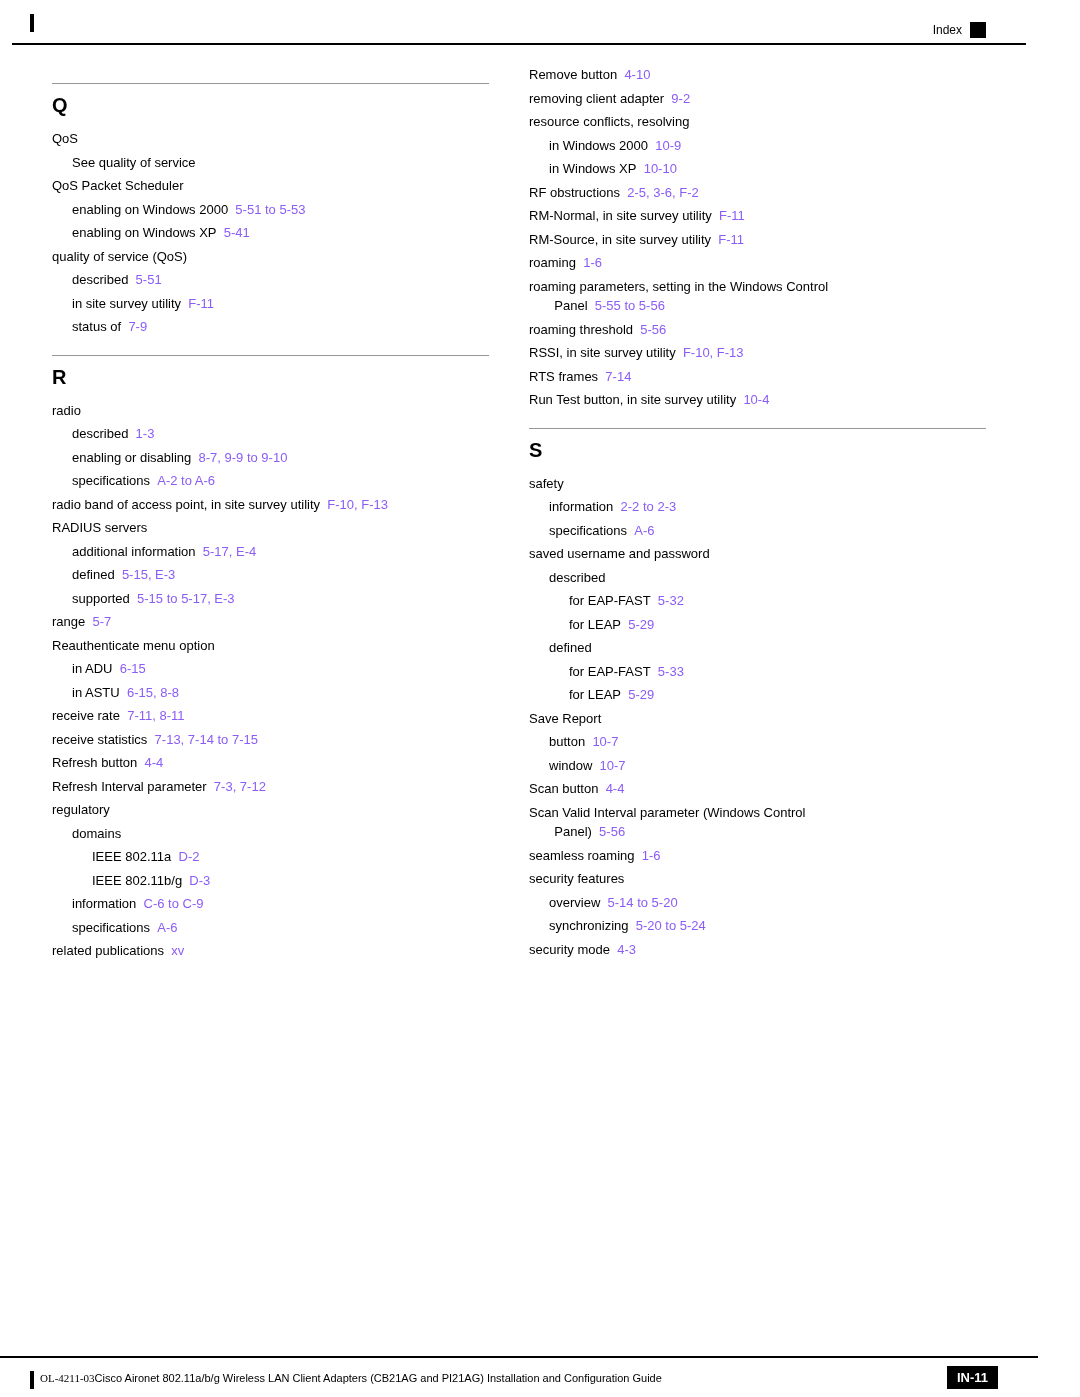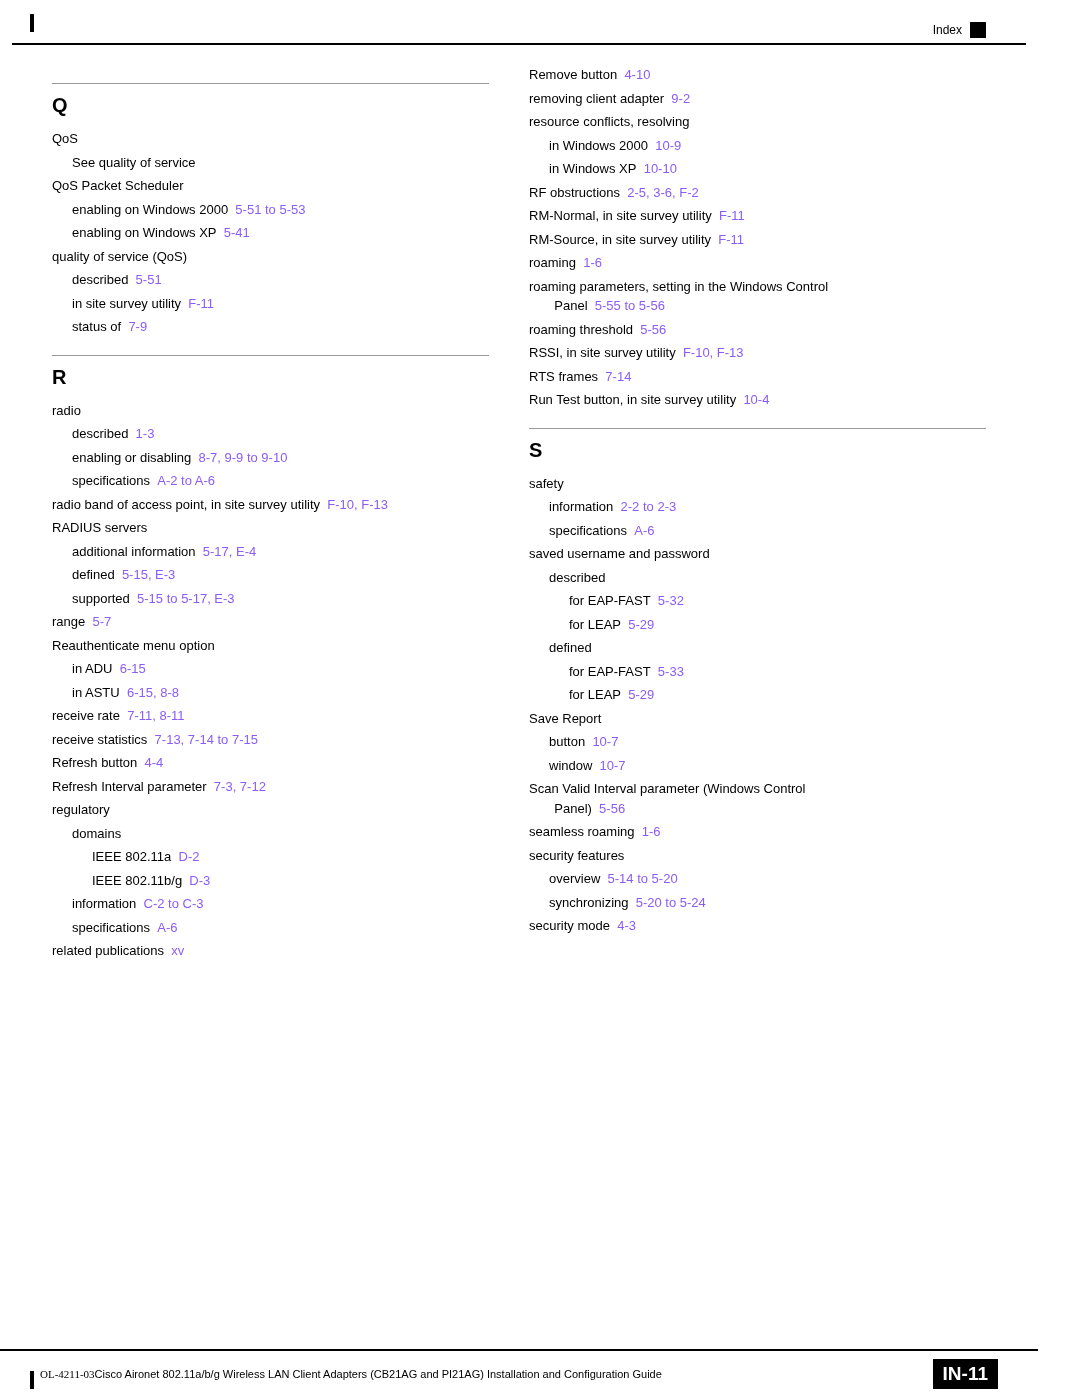--- a/index.html
+++ b/index.html
@@ -78,21 +78,21 @@
       text-align: left;
     }
     .footer-ol {
       font-size: 11px;
       color: #000;
       font-family: Liberation Serif, serif;
     }
     .footer-page {
       background: #000;
       color: #fff;
-      font-size: 19px;
+      font-size: 13px;
       font-weight: bold;
       padding: 4px 10px;
     }
 
     
     .content {
       display: flex;
       padding: 20px 40px 60px 40px;
       gap: 0;
     }
@@ -251,21 +251,21 @@
       <div class="entry">
         <span class="entry-sub">domains</span>
       </div>
       <div class="entry">
         <span class="entry-subsub">IEEE 802.11a&nbsp;&nbsp;<a class="link-ref">D-2</a></span>
       </div>
       <div class="entry">
         <span class="entry-subsub">IEEE 802.11b/g&nbsp;&nbsp;<a class="link-ref">D-3</a></span>
       </div>
       <div class="entry">
-        <span class="entry-sub">information&nbsp;&nbsp;<a class="link-ref">C-2 to C-3</a></span>
+        <span class="entry-sub">information&nbsp;&nbsp;<a class="link-ref">C-6 to C-9</a></span>
       </div>
       <div class="entry">
         <span class="entry-sub">specifications&nbsp;&nbsp;<a class="link-ref">A-6</a></span>
       </div>
       <div class="entry">
         <span class="entry-main">related publications&nbsp;&nbsp;<a class="link-ref">xv</a></span>
       </div>
 
     </div>
 
@@ -348,20 +348,23 @@
         <span class="entry-subsub">for LEAP&nbsp;&nbsp;<a class="link-ref">5-29</a></span>
       </div>
       <div class="entry">
         <span class="entry-main">Save Report</span>
       </div>
       <div class="entry">
         <span class="entry-sub">button&nbsp;&nbsp;<a class="link-ref">10-7</a></span>
       </div>
       <div class="entry">
         <span class="entry-sub">window&nbsp;&nbsp;<a class="link-ref">10-7</a></span>
+      </div>
+      <div class="entry">
+        <span class="entry-main">Scan button&nbsp;&nbsp;<a class="link-ref">4-4</a></span>
       </div>
       <div class="entry" style="margin-bottom:4px;">
         <span class="entry-main">Scan Valid Interval parameter (Windows Control<br>&nbsp;&nbsp;&nbsp;&nbsp;&nbsp;&nbsp;&nbsp;Panel)&nbsp;&nbsp;<a class="link-ref">5-56</a></span>
       </div>
       <div class="entry">
         <span class="entry-main">seamless roaming&nbsp;&nbsp;<a class="link-ref">1-6</a></span>
       </div>
       <div class="entry">
         <span class="entry-main">security features</span>
       </div>

